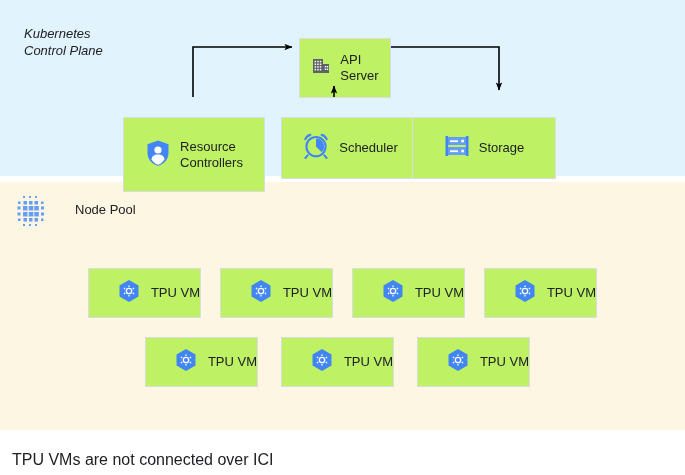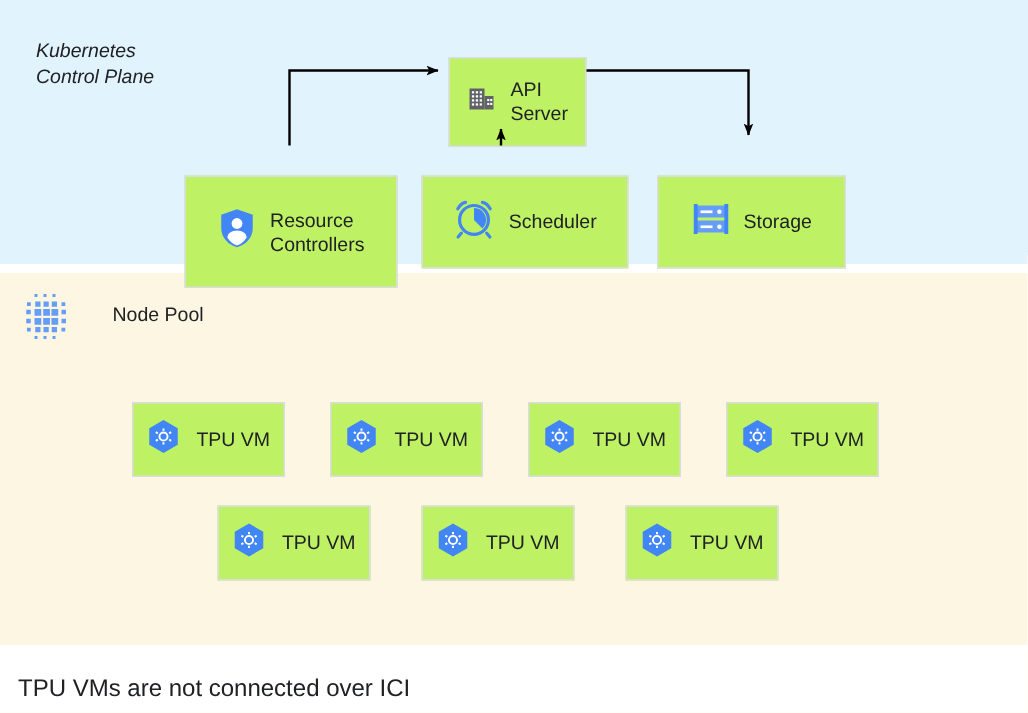--- a/index.html
+++ b/index.html
@@ -80,24 +80,24 @@
   }
   .node-box .box-icon {
     flex: 0 0 auto;
     display: block;
   }
 
   
   #api-server-box   { left: 299px; top: 18px;  width: 92px;  height: 60px; }
   #resource-controllers-box { left: 123px; top: 97px; width: 142px; height: 75px; }
   #scheduler-box    { left: 281px; top: 97px;  width: 138px; height: 62px; }
-  #storage-box      { left: 438px; top: 97px;  width: 126px; height: 62px; }
-
-  
-  .tpu-box { width: 102px; height: 50px; gap: 11px; }
+  #storage-box      { left: 412px; top: 97px;  width: 144px; height: 62px; }
+
+  
+  .tpu-box { width: 113px; height: 50px; gap: 11px; justify-content: flex-end; }
   .tpu-row1 { top: 248px; }
   .tpu-row2 { top: 317px; }
 
   
   #connectors {
     position: absolute;
     left: 0;
     top: 0;
     width: 685px;
     height: 475px;

